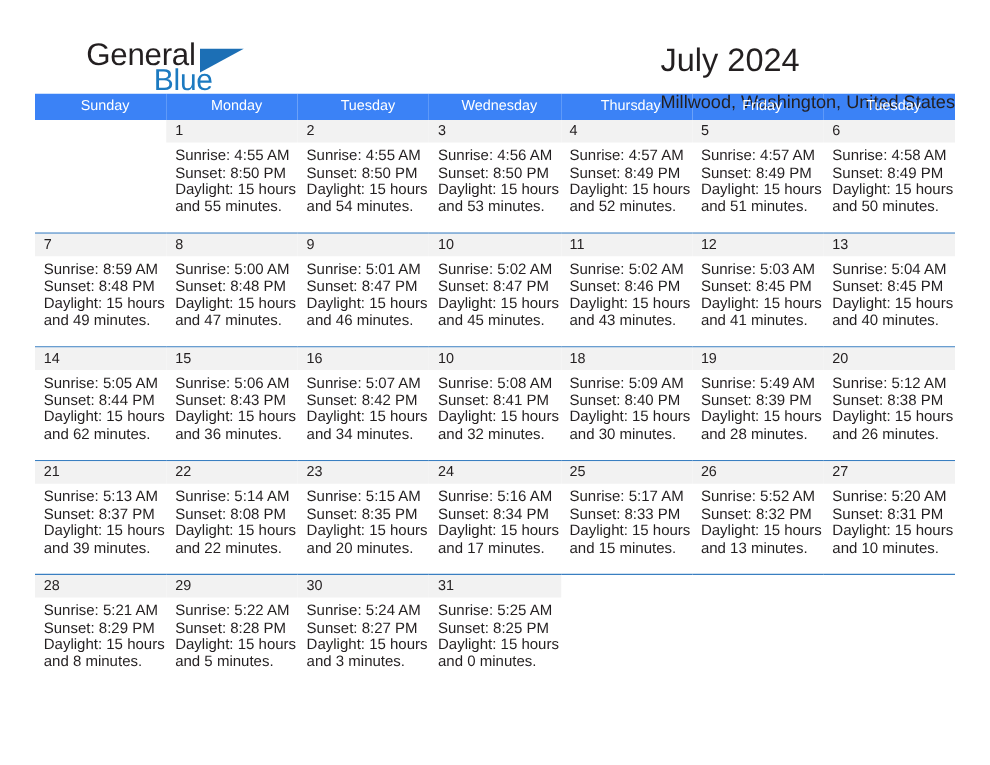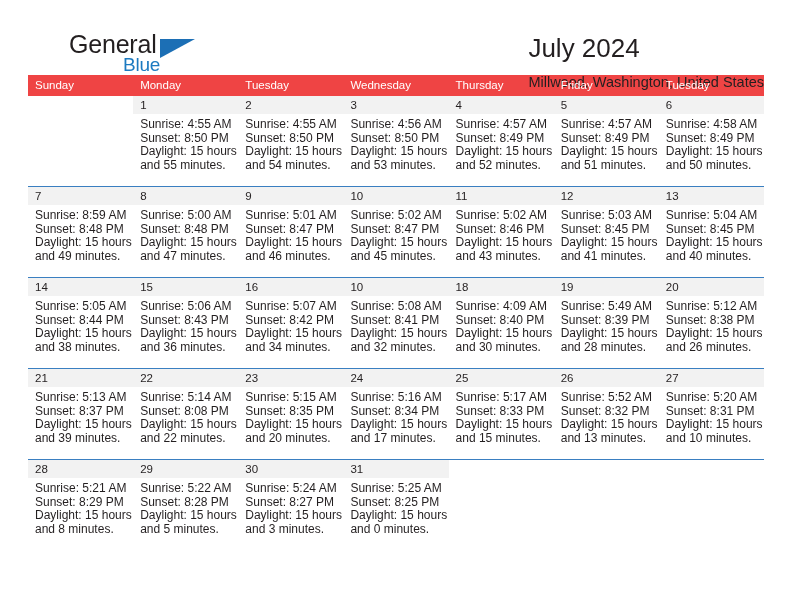--- a/index.html
+++ b/index.html
@@ -44,21 +44,21 @@
     top: 0px;
     font-size: 25px;
     letter-spacing: -0.2px;
     color: #231f20;
     line-height: 28px;
   }
   .logo-blue {
     position: absolute;
     left: 58px;
     top: 21px;
-    font-size: 19px;
+    font-size: 24px;
     letter-spacing: -0.2px;
     color: #1c7ac0;
     line-height: 28px;
   }
   .logo-tri {
     position: absolute;
     left: 95px;
     top: 9px;
     width: 0;
     height: 0;
@@ -87,25 +87,25 @@
   
   .calendar {
     width: 736px;
     border-collapse: collapse;
     table-layout: fixed;
     margin-top: 3px;
   }
   .calendar col { width: 105.14px; }
 
   thead th {
-    background: #ef4444;
+    background: #3b82f6;
     color: #ffffff;
     font-size: 11.5px;
     font-weight: normal;
-    text-align: left;
+    text-align: center;
     padding: 4px 0 5px 7px;
     height: 19px;
     box-sizing: border-box;
   }
 
   tbody tr.week-row > td {
     border-top: 1px solid #3a7fc1;
     vertical-align: top;
     padding: 0;
     height: 90px;
@@ -336,21 +336,21 @@
           </td>
         </tr>
         <tr class="week-row">
           <td>
             <div class="cell">
               <div class="daynum-band">14</div>
               <div class="detail">
                 <div>Sunrise: 5:05 AM</div>
                 <div>Sunset: 8:44 PM</div>
                 <div>Daylight: 15 hours</div>
-                <div>and 38 minutes.</div>
+                <div>and 62 minutes.</div>
               </div>
             </div>
           </td>
           <td>
             <div class="cell">
               <div class="daynum-band">15</div>
               <div class="detail">
                 <div>Sunrise: 5:06 AM</div>
                 <div>Sunset: 8:43 PM</div>
                 <div>Daylight: 15 hours</div>
@@ -377,21 +377,21 @@
                 <div>Sunset: 8:41 PM</div>
                 <div>Daylight: 15 hours</div>
                 <div>and 32 minutes.</div>
               </div>
             </div>
           </td>
           <td>
             <div class="cell">
               <div class="daynum-band">18</div>
               <div class="detail">
-                <div>Sunrise: 4:09 AM</div>
+                <div>Sunrise: 5:09 AM</div>
                 <div>Sunset: 8:40 PM</div>
                 <div>Daylight: 15 hours</div>
                 <div>and 30 minutes.</div>
               </div>
             </div>
           </td>
           <td>
             <div class="cell">
               <div class="daynum-band">19</div>
               <div class="detail">

